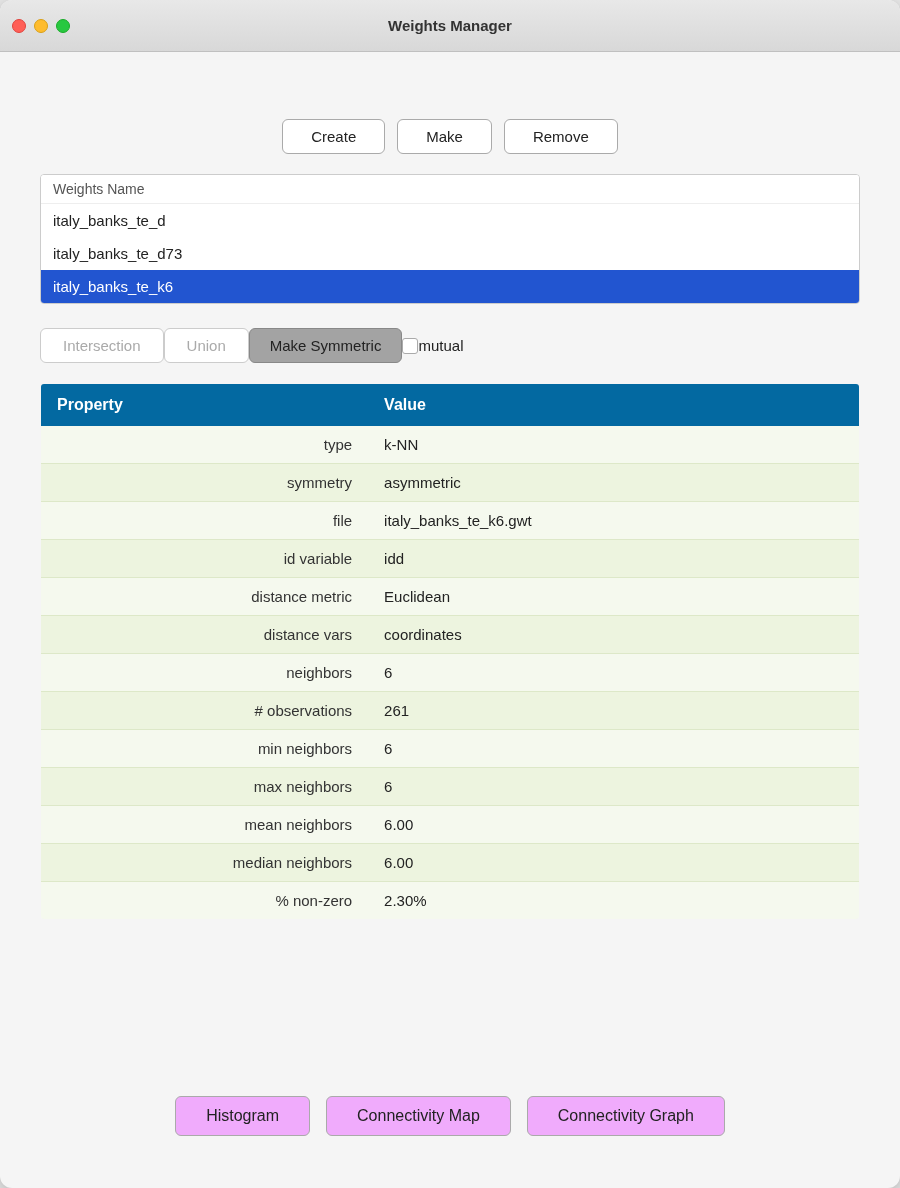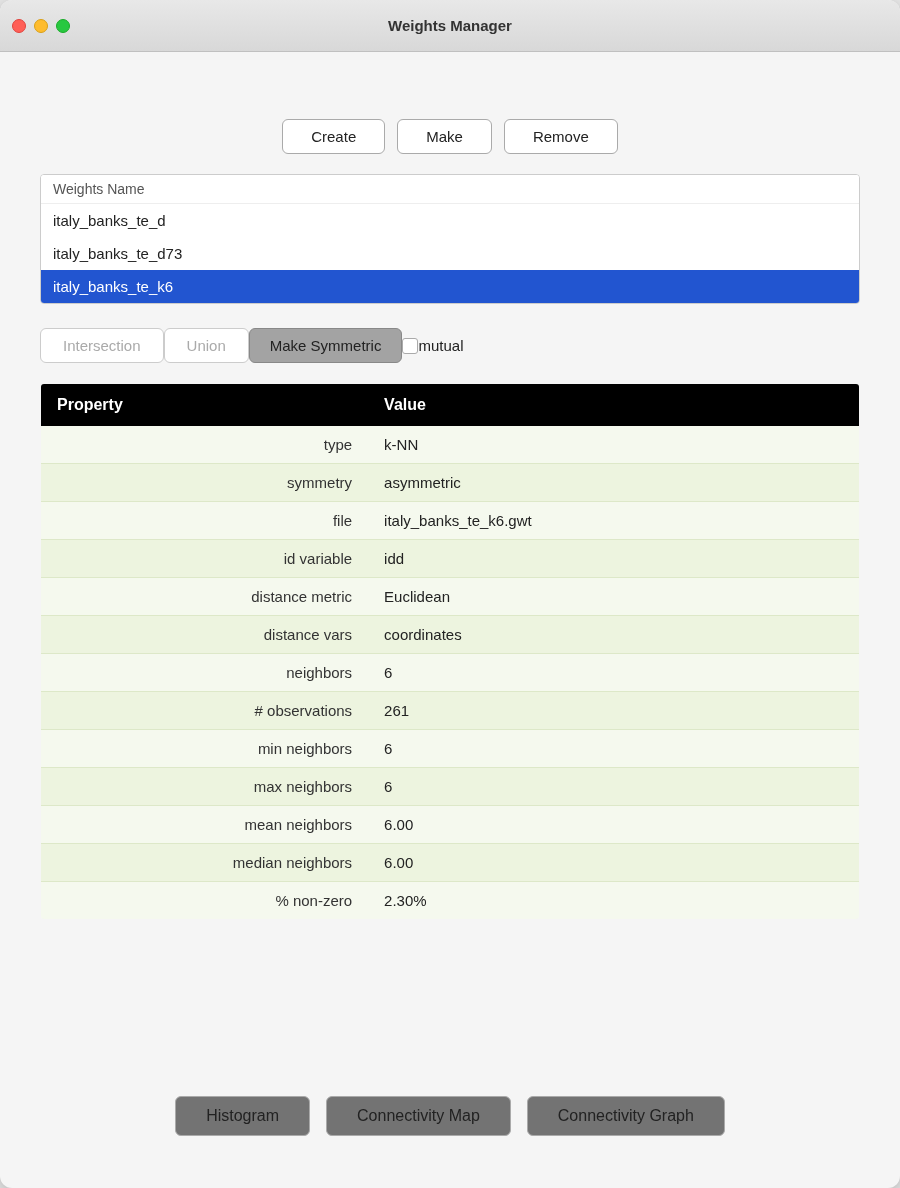--- a/index.html
+++ b/index.html
@@ -165,21 +165,21 @@
 
     .properties-table {
       width: 100%;
       border-collapse: collapse;
       border: 1.5px solid #bbb;
       border-radius: 4px;
       overflow: hidden;
     }
 
     .properties-table thead tr {
-      background: #000000;
+      background: #0369a1;
     }
 
     .properties-table thead th {
       color: white;
       font-weight: 700;
       font-size: 16px;
       padding: 12px 16px;
       text-align: left;
     }
 
@@ -213,21 +213,21 @@
 
     .bottom-buttons {
       display: flex;
       justify-content: center;
       gap: 16px;
       margin-top: auto;
       padding: 20px 0 28px;
     }
 
     .btn-bottom {
-      background: #737373;
+      background: #f0abfc;
       border: 1.5px solid #aaa;
       border-radius: 6px;
       padding: 10px 30px;
       font-size: 16px;
       cursor: pointer;
       color: #222;
       font-family: inherit;
     }
   </style>
 </head>

